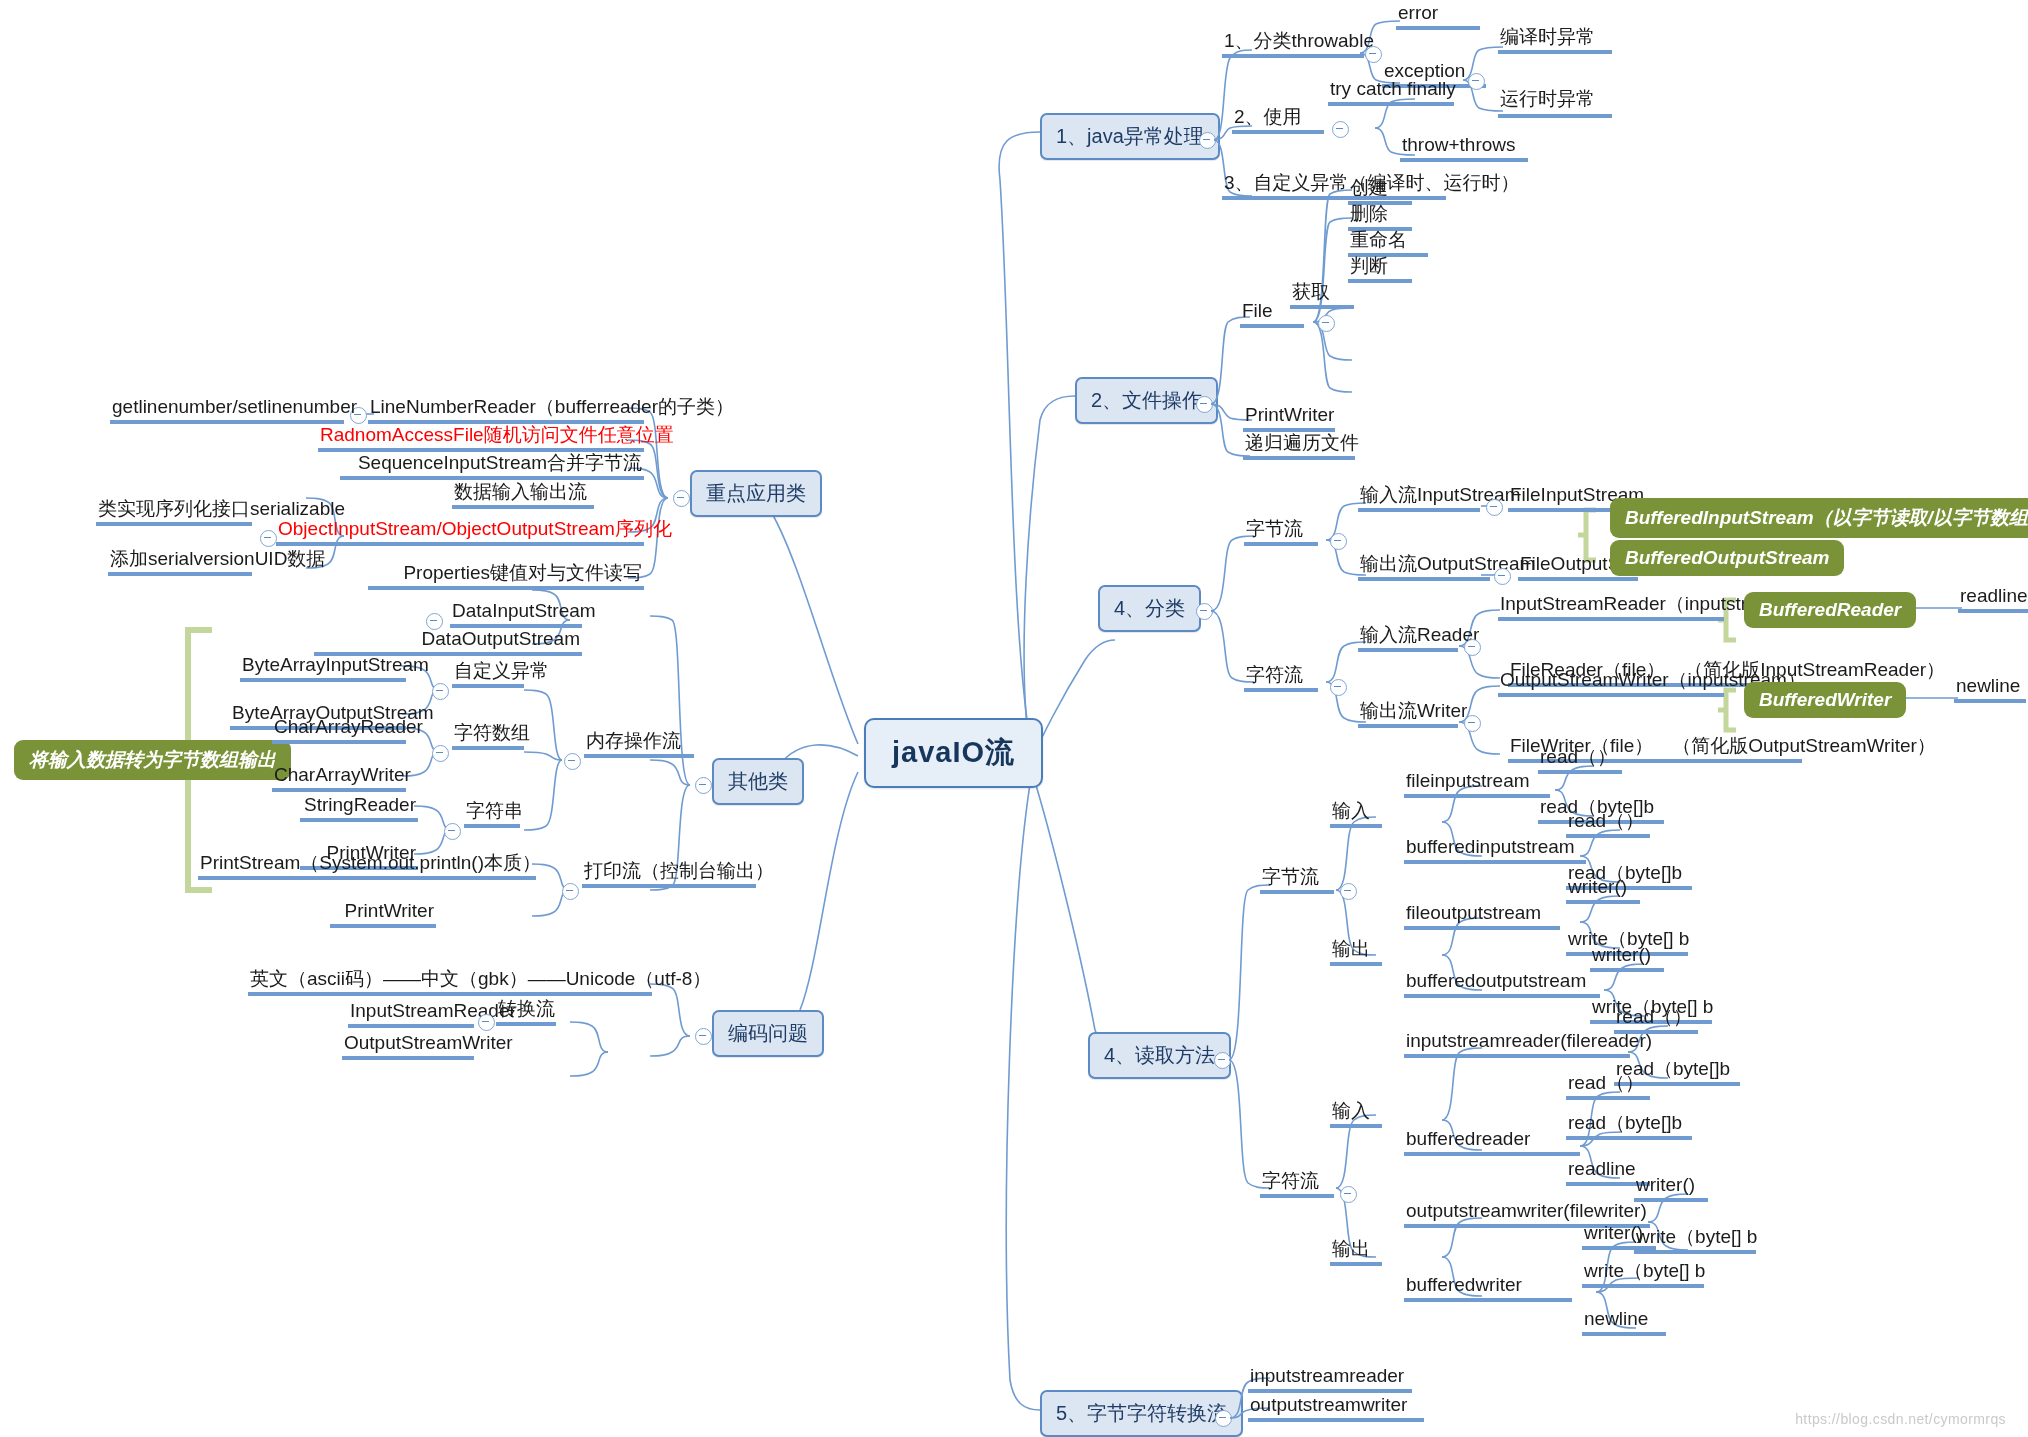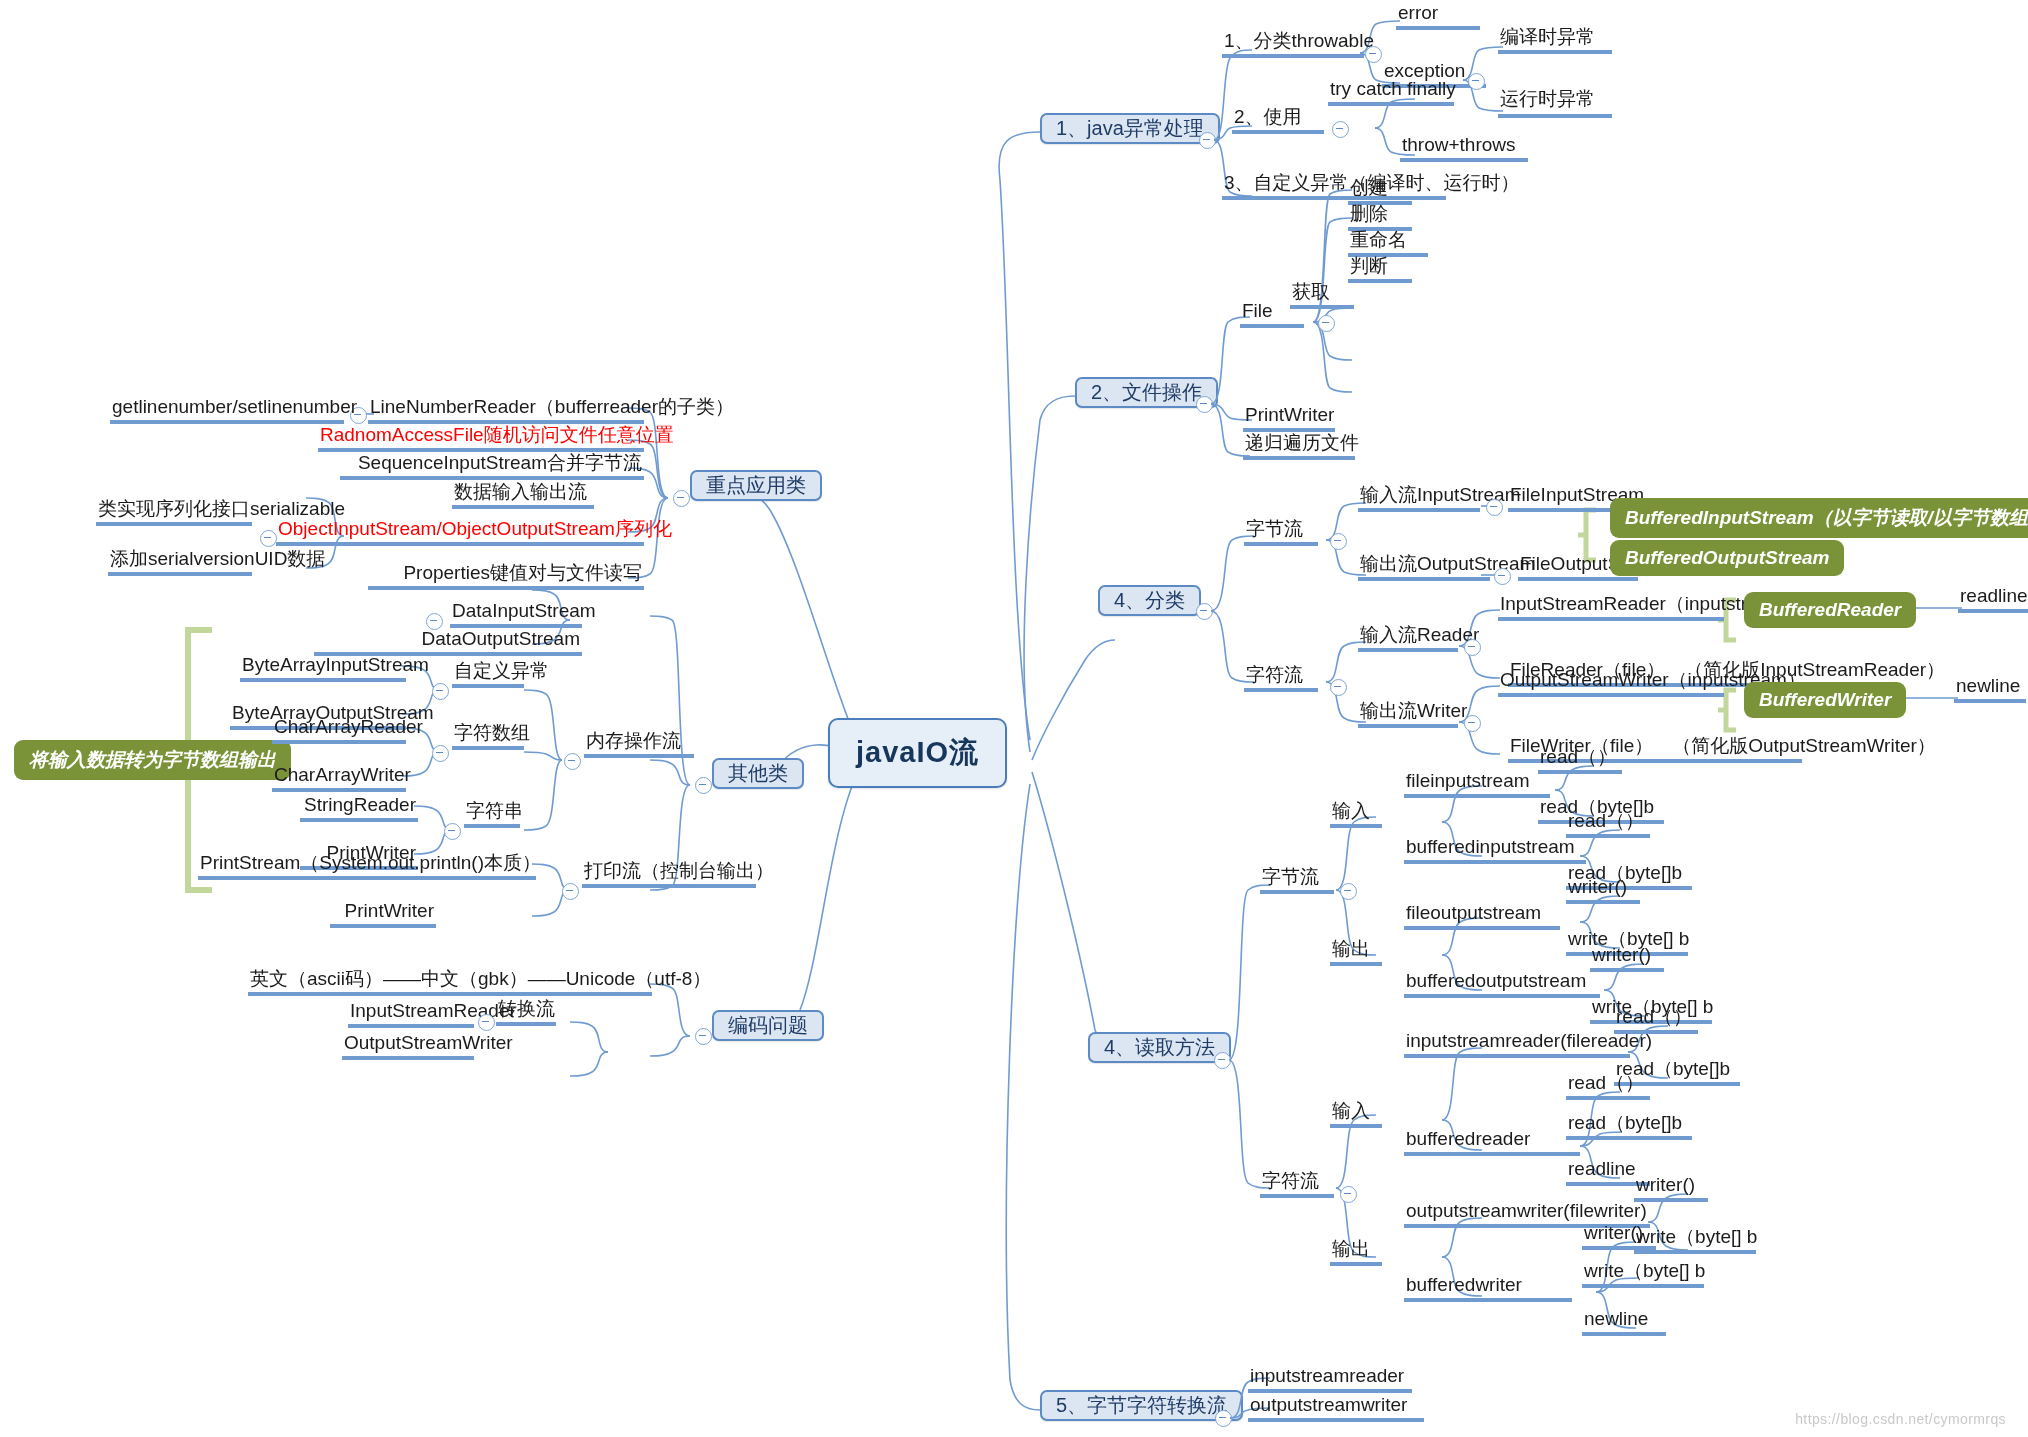--- a/index.html
+++ b/index.html
@@ -47,21 +47,21 @@
   }
 
   
   .lvl1{
     position:absolute;
     border:2px solid #5b8ac4;
     border-radius:7px;
     background:#dce6f3;
     color:#1f3c66;
     font-size:20px;
-    padding:0 14px;
+    padding:8px 14px;
     white-space:nowrap;
     box-shadow:0 1px 1px rgba(0,0,0,.10);
   }
 
   
   .green{
     position:absolute;
     background:#7b9338;
     color:#ffffff;
     border-radius:9px;
@@ -111,21 +111,21 @@
       <path d="M1032,760 C1040,740 1060,700 1085,660 C1095,645 1105,640 1115,640"></path>
       <path d="M1032,772 C1050,830 1080,950 1095,1030 C1102,1048 1110,1052 1120,1052"></path>
       <path d="M1030,784 C1012,900 1000,1200 1010,1380 C1014,1404 1025,1410 1040,1410"></path>
 
       <path d="M858,744 C830,680 800,560 770,510 C758,492 745,490 730,490"></path>
       <path d="M858,756 C830,740 800,740 780,764 C770,776 760,776 750,776"></path>
       <path d="M858,772 C830,830 820,960 800,1010 C792,1026 780,1028 768,1028"></path>
     </g>
   </svg>
 
-  <div class="central" style="left:828px;top:718px;">javaIO流</div>
+  <div class="central" style="left:864px;top:718px;">javaIO流</div>
 
   <div class="lvl1" style="left:1040px;top:113px;">1、java异常处理</div>
   <div class="toggle" style="left:1199px;top:132px;"></div>
 
   <svg class="links" viewBox="0 0 2028 1437">
     <g fill="none" stroke="#6f9bd1" stroke-width="1.6">
       <path d="M1214,140 C1226,140 1222,70 1230,58 C1236,50 1244,50 1252,50"></path>
       <path d="M1214,140 C1226,140 1224,130 1230,128 C1236,126 1244,126 1252,126"></path>
       <path d="M1214,140 C1226,140 1222,186 1230,192 C1236,196 1244,196 1252,196"></path>
 

